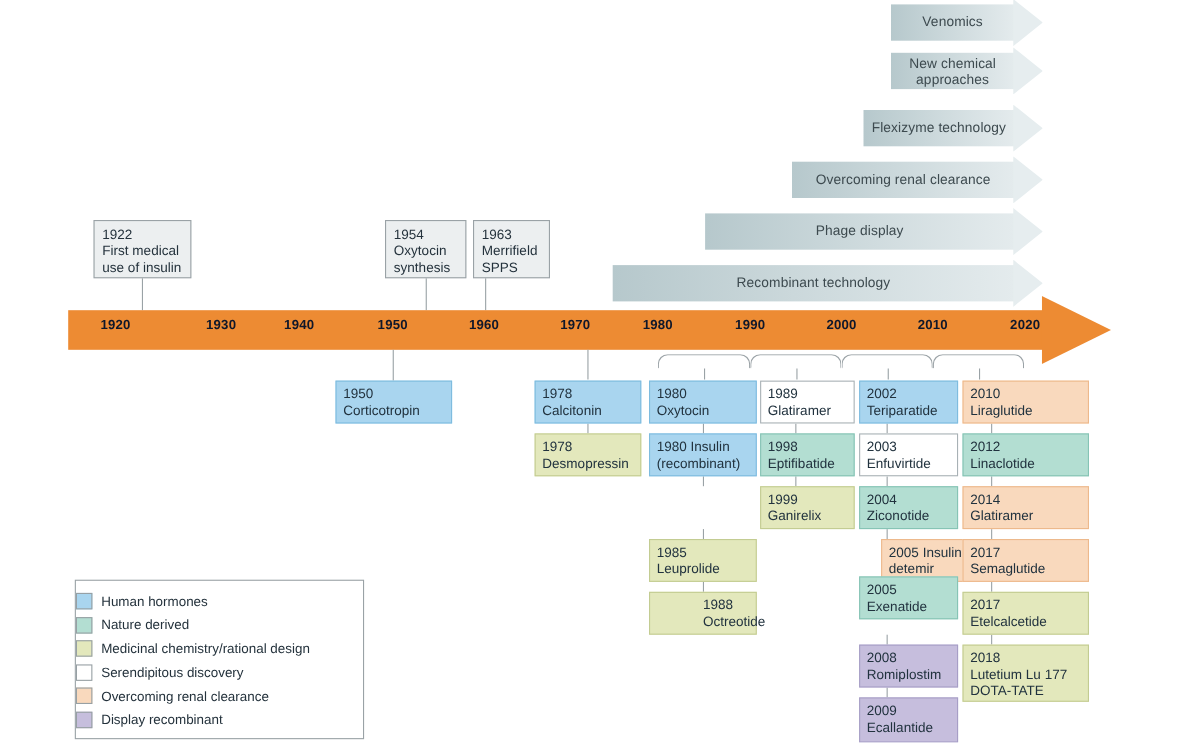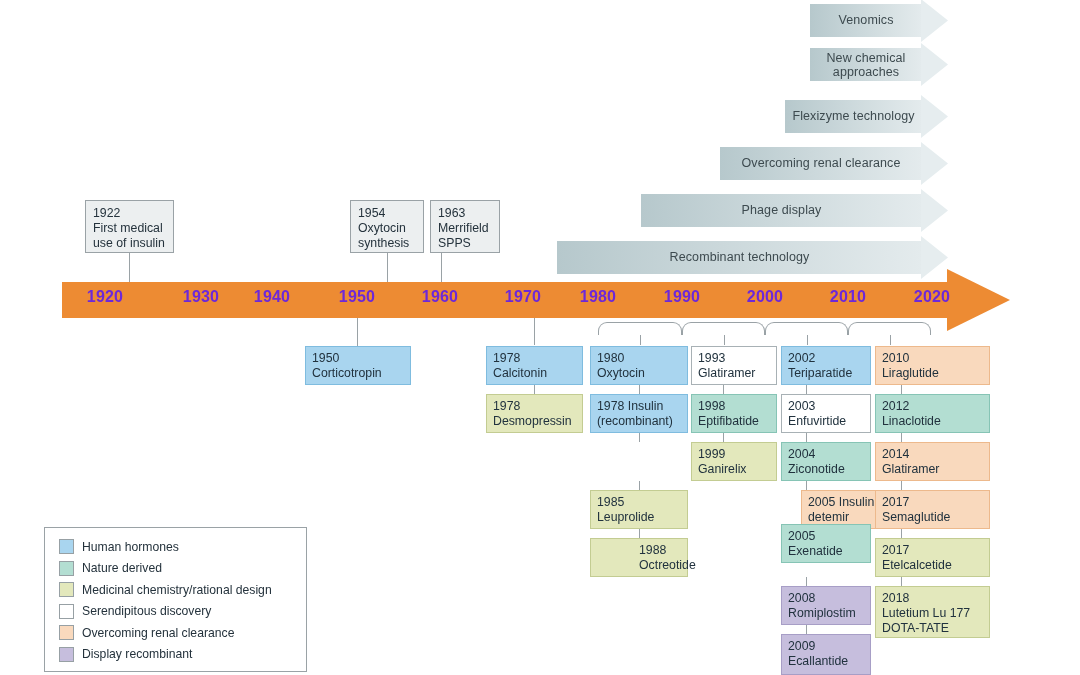--- a/index.html
+++ b/index.html
@@ -40,21 +40,21 @@
     position:absolute;left:0;top:0;height:36px;right:62px;
     background:#ed8b33;
   }
   #tl-bar .tip{
     position:absolute;right:0;top:-13px;width:63px;height:62px;
     background:#ed8b33;
     clip-path:polygon(0 0,100% 50%,0 100%);
   }
   .yr{
     position:absolute;top:288px;
-    font-size:16px;font-weight:bold;color:#6d28d9;
+    font-size:12px;font-weight:bold;color:#0f172a;
     transform:translateX(-50%);
     letter-spacing:.2px;
   }
 
   
   .vline{position:absolute;width:1px;background:#9aa2a6;}
 
   
   .bracket{position:absolute;height:13px;}
   .bracket .bk{
@@ -88,23 +88,23 @@
   }
   .c-blue{background:#a9d5ef;border-color:#7fbcdf;}
   .c-teal{background:#b3ded2;border-color:#86c4b5;}
   .c-green{background:#e3e8bc;border-color:#c3cc92;}
   .c-white{background:#ffffff;border-color:#a8b1b5;}
   .c-peach{background:#f9d9bd;border-color:#edb98c;}
   .c-purple{background:#c6bedd;border-color:#a79ec6;}
 
   
   #legend{
-    position:absolute;left:44px;top:527px;width:263px;height:145px;
+    position:absolute;left:68px;top:527px;width:263px;height:145px;
     border:1px solid #9aa2a6;background:#ffffff;box-sizing:border-box;
-    padding:8px 0 0 14px;
+    padding:8px 0 0 0;
   }
   .lg-row{display:flex;align-items:center;height:21.5px;}
   .lg-sw{
     width:15px;height:15px;box-sizing:border-box;border:1px solid #97a0a4;
     margin-right:8px;flex:none;
   }
   .lg-tx{font-size:12.2px;color:#24323c;white-space:nowrap;}
 </style>
 </head>
 <body>
@@ -225,36 +225,36 @@
 
   <div class="vline" style="left:639px;top:385px;height:9px;"></div>
   <div class="vline" style="left:639px;top:433px;height:9px;"></div>
   <div class="vline" style="left:639px;top:481px;height:9px;"></div>
   <div class="vline" style="left:639px;top:529px;height:9px;"></div>
   <div class="dbox c-blue" style="left:590px;top:346px;width:98px;height:39px;">
     <span>1980</span><br>
     <span>Oxytocin</span>
   </div>
   <div class="dbox c-blue" style="left:590px;top:394px;width:98px;height:39px;">
-    <span>1978 Insulin</span><br>
+    <span>1980 Insulin</span><br>
     <span>(recombinant)</span>
   </div>
   <div class="dbox c-green" style="left:590px;top:490px;width:98px;height:39px;">
     <span>1985</span><br>
     <span>Leuprolide</span>
   </div>
   <div class="dbox c-green" style="left:590px;top:538px;width:98px;height:39px;padding-left:48px;">
     <span>1988</span><br>
     <span>Octreotide</span>
   </div>
 
   <div class="vline" style="left:723px;top:385px;height:9px;"></div>
   <div class="vline" style="left:723px;top:433px;height:9px;"></div>
   <div class="dbox c-white" style="left:691px;top:346px;width:86px;height:39px;">
-    <span>1993</span><br>
+    <span>1989</span><br>
     <span>Glatiramer</span>
   </div>
   <div class="dbox c-teal" style="left:691px;top:394px;width:86px;height:39px;">
     <span>1998</span><br>
     <span>Eptifibatide</span>
   </div>
   <div class="dbox c-green" style="left:691px;top:442px;width:86px;height:39px;">
     <span>1999</span><br>
     <span>Ganirelix</span>
   </div>

